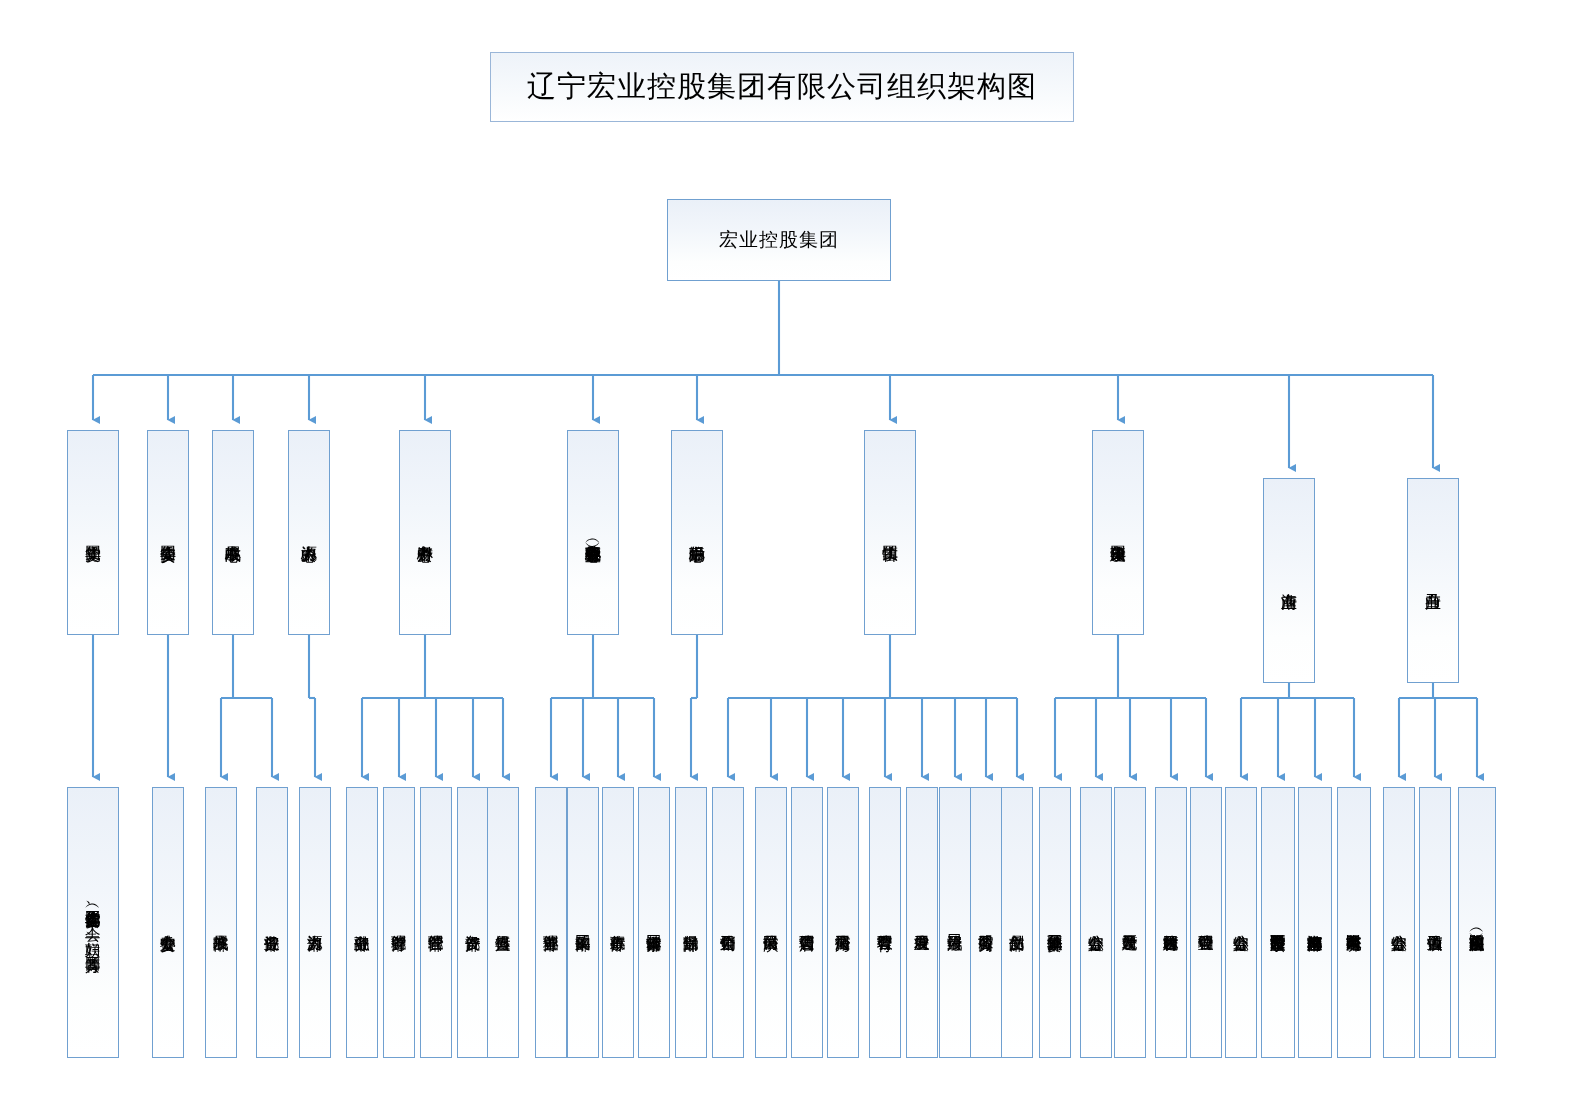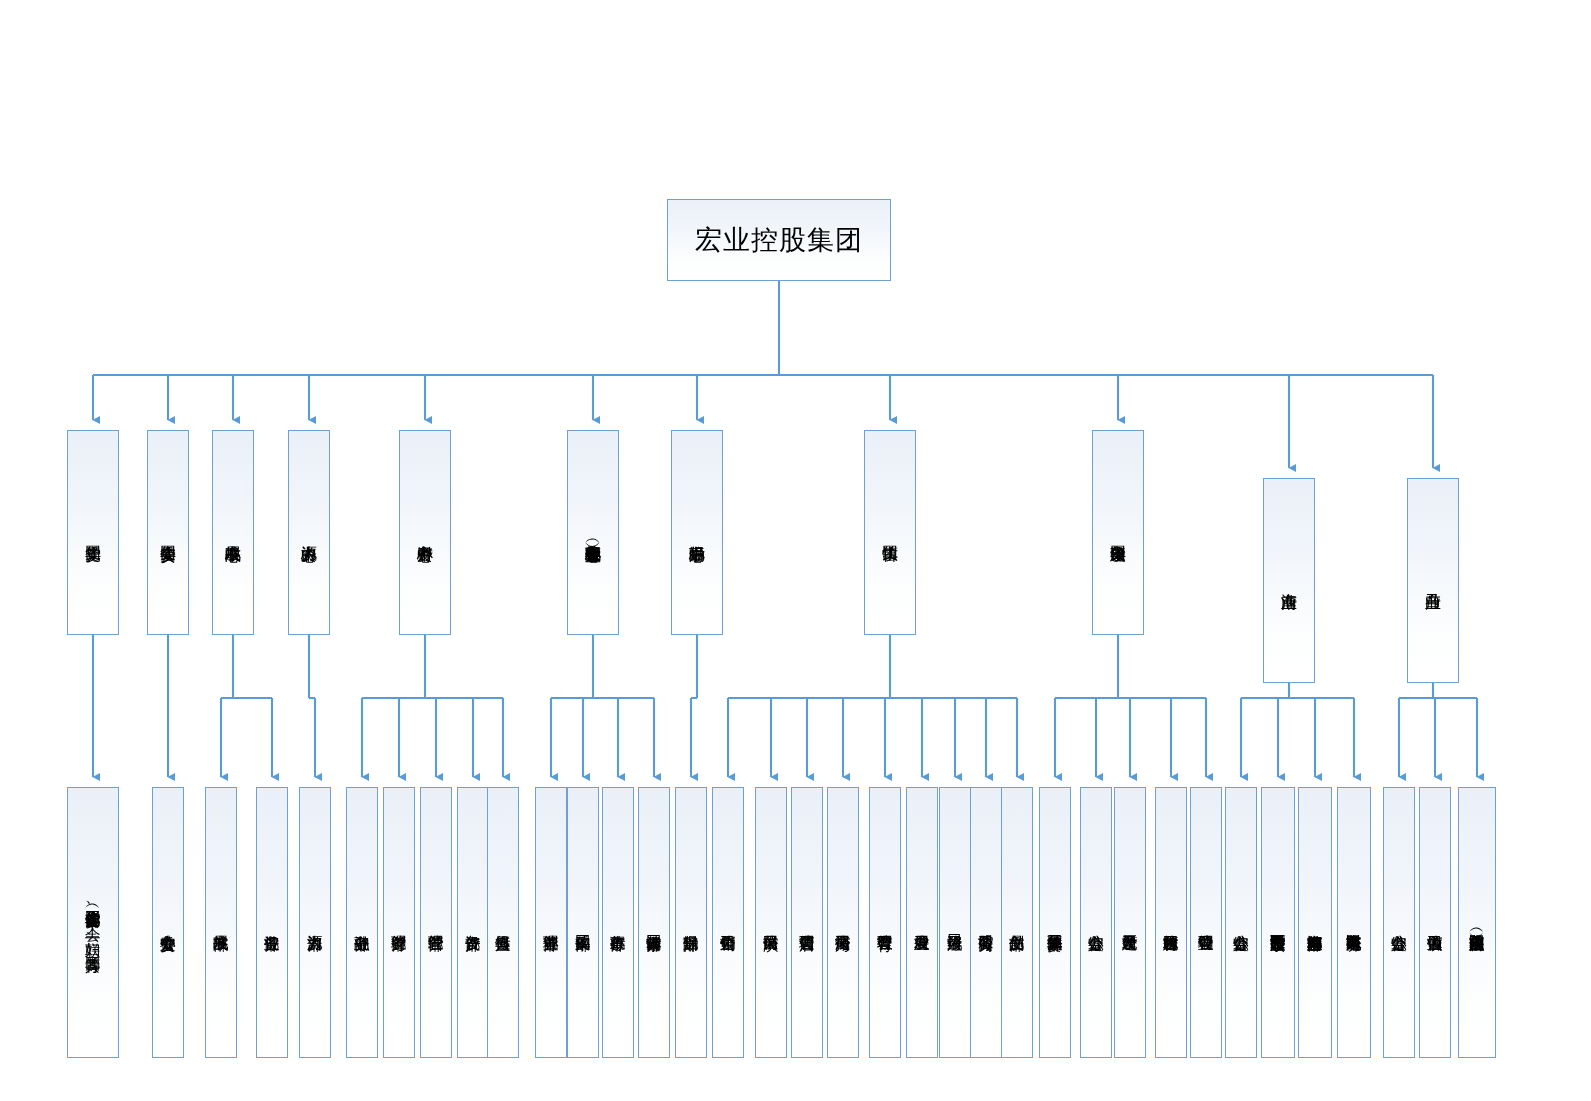--- a/index.html
+++ b/index.html
@@ -37,21 +37,21 @@
     color: #000000;
     overflow: hidden;
   }
   .node.title-node {
     border: 1.3px solid #9ab6d8;
     background: linear-gradient(to bottom, #eef3f9 0%, #f6f9fc 50%, #ffffff 100%);
     font-size: 29px;
     letter-spacing: 1px;
   }
   .node.root-node {
-    font-size: 27px;
+    font-size: 19px;
     letter-spacing: 1px;
   }
   .node.vert {
     writing-mode: vertical-rl;
     text-orientation: upright;
     line-height: 1.12;
     padding: 4px 1px;
     text-align: center;
   }
   .node.lvl2 {
@@ -140,20 +140,23 @@
         <path d="M1315,698 L1315,777" marker-end="url(#arrow)"></path>
         <path d="M1354,698 L1354,777" marker-end="url(#arrow)"></path>
         <path d="M1433,683 L1433,698"></path>
         <path d="M1399,698 L1477,698"></path>
         <path d="M1399,698 L1399,777" marker-end="url(#arrow)"></path>
         <path d="M1435,698 L1435,777" marker-end="url(#arrow)"></path>
         <path d="M1477,698 L1477,777" marker-end="url(#arrow)"></path>
       </g>
   </svg>
 
+  <div class="node title-node" style="left:490px; top:52px; width:584px; height:70px;">
+    <span class="txt">辽宁宏业控股集团有限公司组织架构图</span>
+  </div>
 
   <div class="node root-node" style="left:667px; top:199px; width:224px; height:82px;">
     <span class="txt">宏业控股集团</span>
   </div>
 
   <div id="division-layer">
       <div class="node lvl2 vert" style="left: 67px; top: 430px; width: 52px; height: 205px;">
         <span class="txt">集团党委</span>
       </div>
       <div class="node lvl2 vert" style="left: 147px; top: 430px; width: 42px; height: 205px;">

